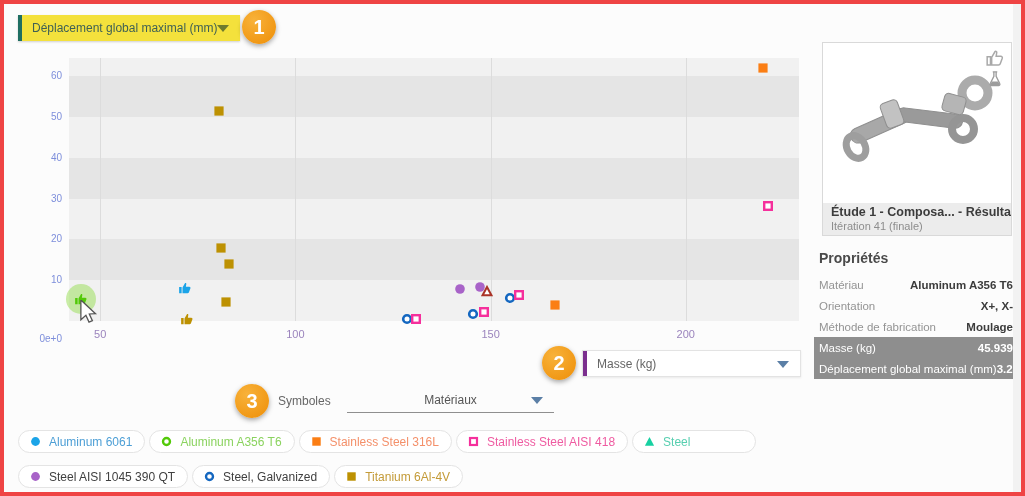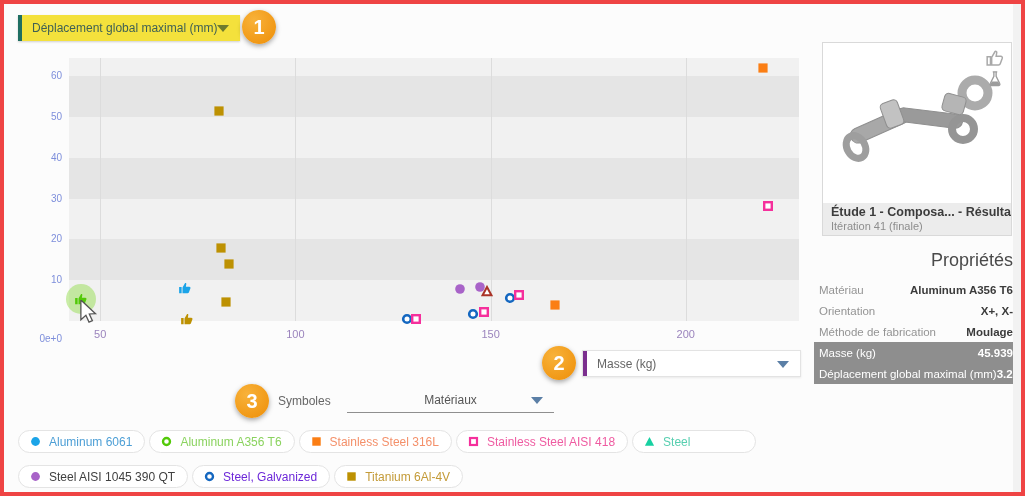--- a/index.html
+++ b/index.html
@@ -52,21 +52,21 @@
   .chip span { font-size:12px; white-space:nowrap; }
   
   #card { position:absolute; left:818px; top:38px; width:190px; height:194px; background:#fff;
           border:1px solid #d9d9d9; }
   #card-img { position:relative; height:160px; background:#fff; }
   #card-icons { position:absolute; right:6px; top:5px; display:flex; flex-direction:column; gap:2px; align-items:center; }
   #card-text { height:32px; background:#ececec; padding:2px 8px 0 8px; overflow:hidden; }
   #card-title { font-size:12.5px; font-weight:bold; color:#3c3c3c; white-space:nowrap; }
   #card-sub { font-size:11px; color:#8d8d8d; margin-top:1px; }
   #props { position:absolute; left:810px; top:242px; width:204px; }
-  #props-header { font-size:18px; font-weight:normal; color:#4a4a4a; padding:4px 5px 8px 5px;text-align:right; }
+  #props-header { font-size:14px; font-weight:bold; color:#4a4a4a; padding:4px 5px 8px 5px; }
   .prop-row { display:flex; justify-content:space-between; align-items:center; height:21px; padding:0 5px; }
   .prop-row .pl { font-size:11.5px; color:#949494; white-space:nowrap; }
   .prop-row .pv { font-size:11.5px; font-weight:bold; color:#3c3c3c; white-space:nowrap; }
   .prop-row.hl { background:#8e8e8e; }
   .prop-row.hl .pl, .prop-row.hl .pv { color:#fff; }
   
   #scroll-strip { position:absolute; right:0; top:0; width:8px; height:100%; background:#f2f2f2; }
 </style>
 </head>
 <body>
@@ -222,21 +222,21 @@
       <div class="chip">
         <span style="line-height: 0;"><svg width="11" height="11" viewBox="0 0 12 12">
             <circle cx="6" cy="6" r="4.8" fill="#a863c8"></circle>
           </svg></span>
         <span style="color: #404040;">Steel AISI 1045 390 QT</span>
       </div>
       <div class="chip">
         <span style="line-height: 0;"><svg width="11" height="11" viewBox="0 0 12 12">
             <circle cx="6" cy="6" r="3.8" fill="#fff" stroke="#1467c0" stroke-width="2.6"></circle>
           </svg></span>
-        <span style="color: #6d28d9;">Steel, Galvanized</span>
+        <span style="color: #404040;">Steel, Galvanized</span>
       </div>
       <div class="chip">
         <span style="line-height: 0;"><svg width="11" height="11" viewBox="0 0 12 12">
             <rect x="1.4" y="1.4" width="9.2" height="9.2" fill="#bd9102"></rect>
           </svg></span>
         <span style="color: rgb(196, 155, 56);">Titanium 6Al-4V</span>
       </div>
     </div>
 
   <div id="card">

